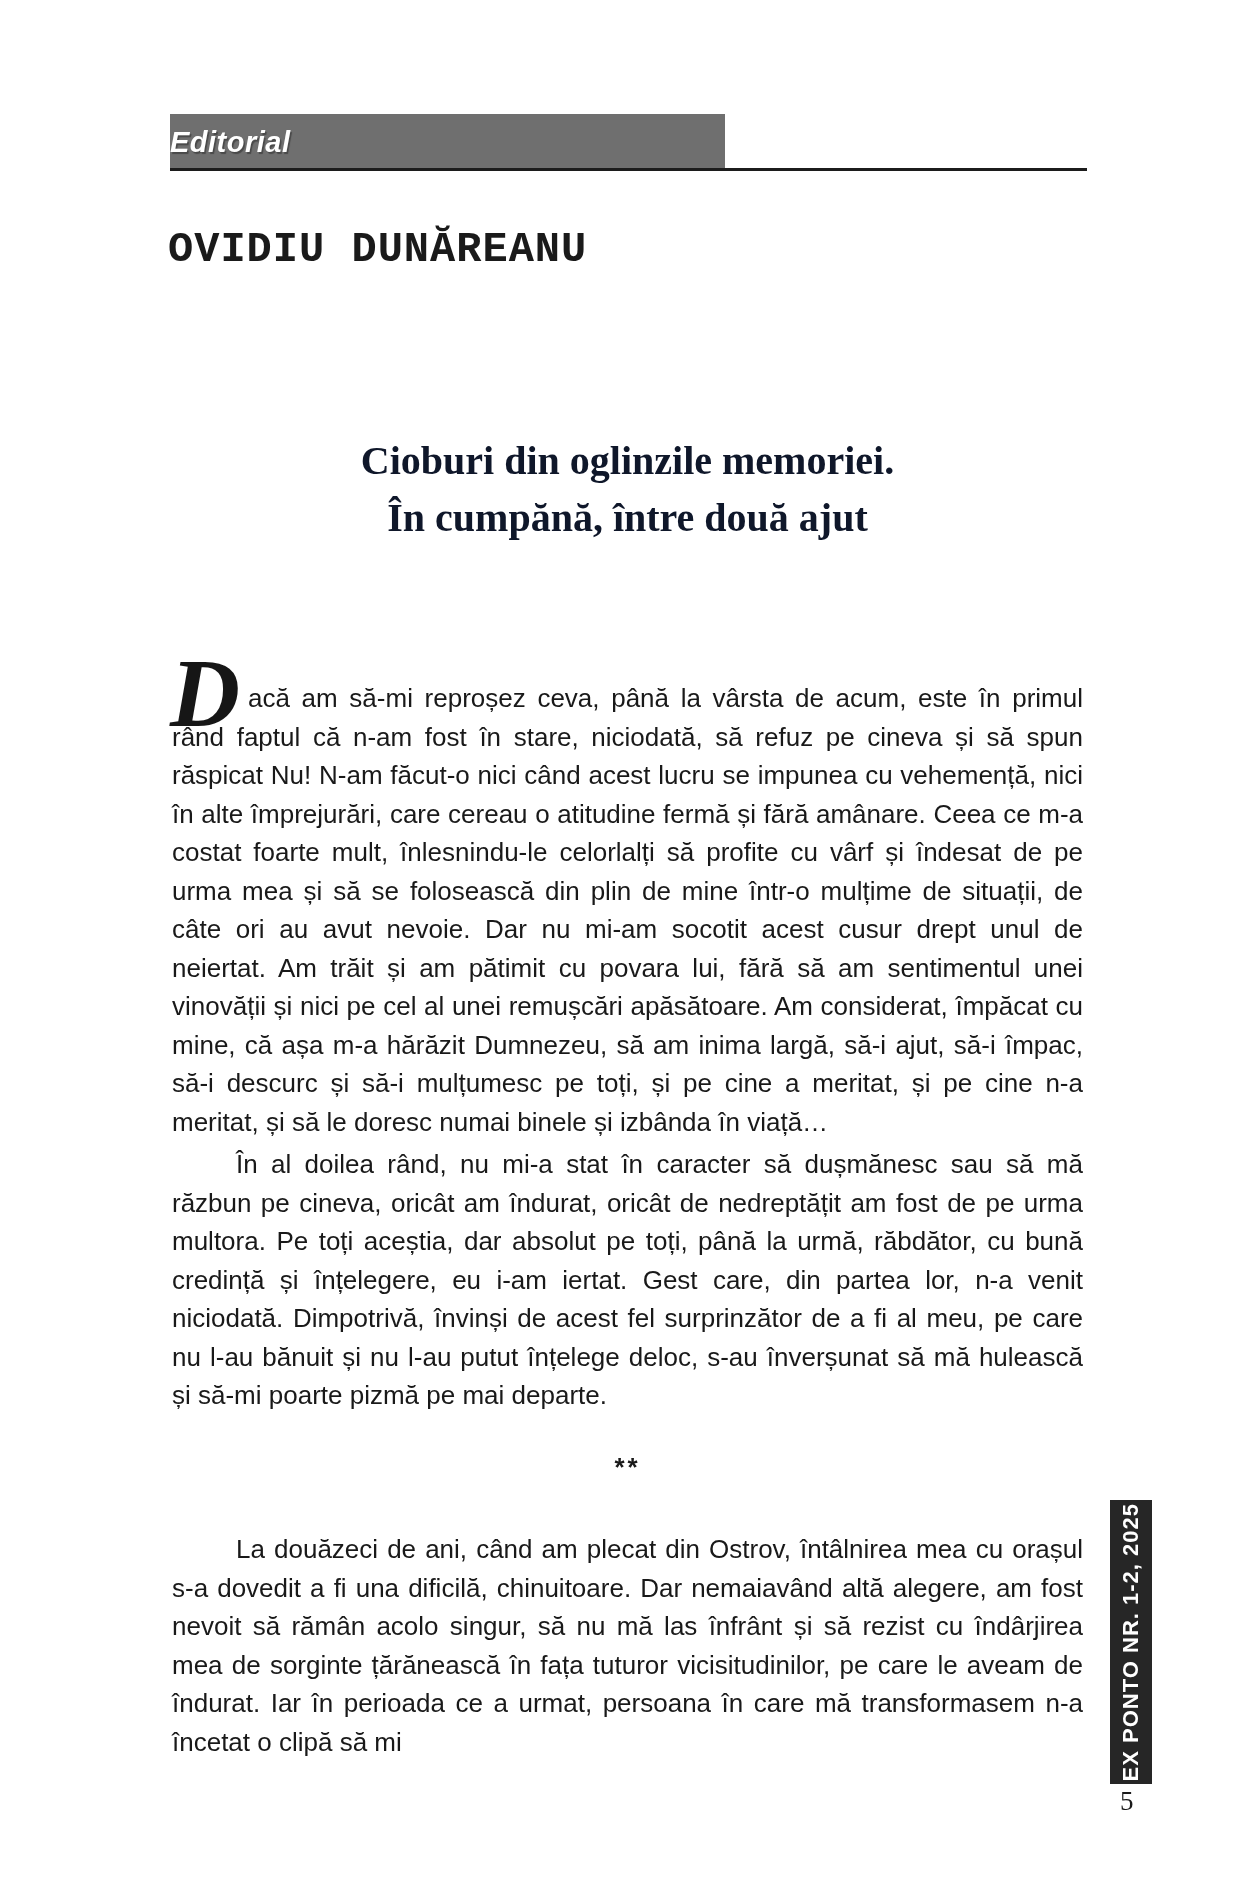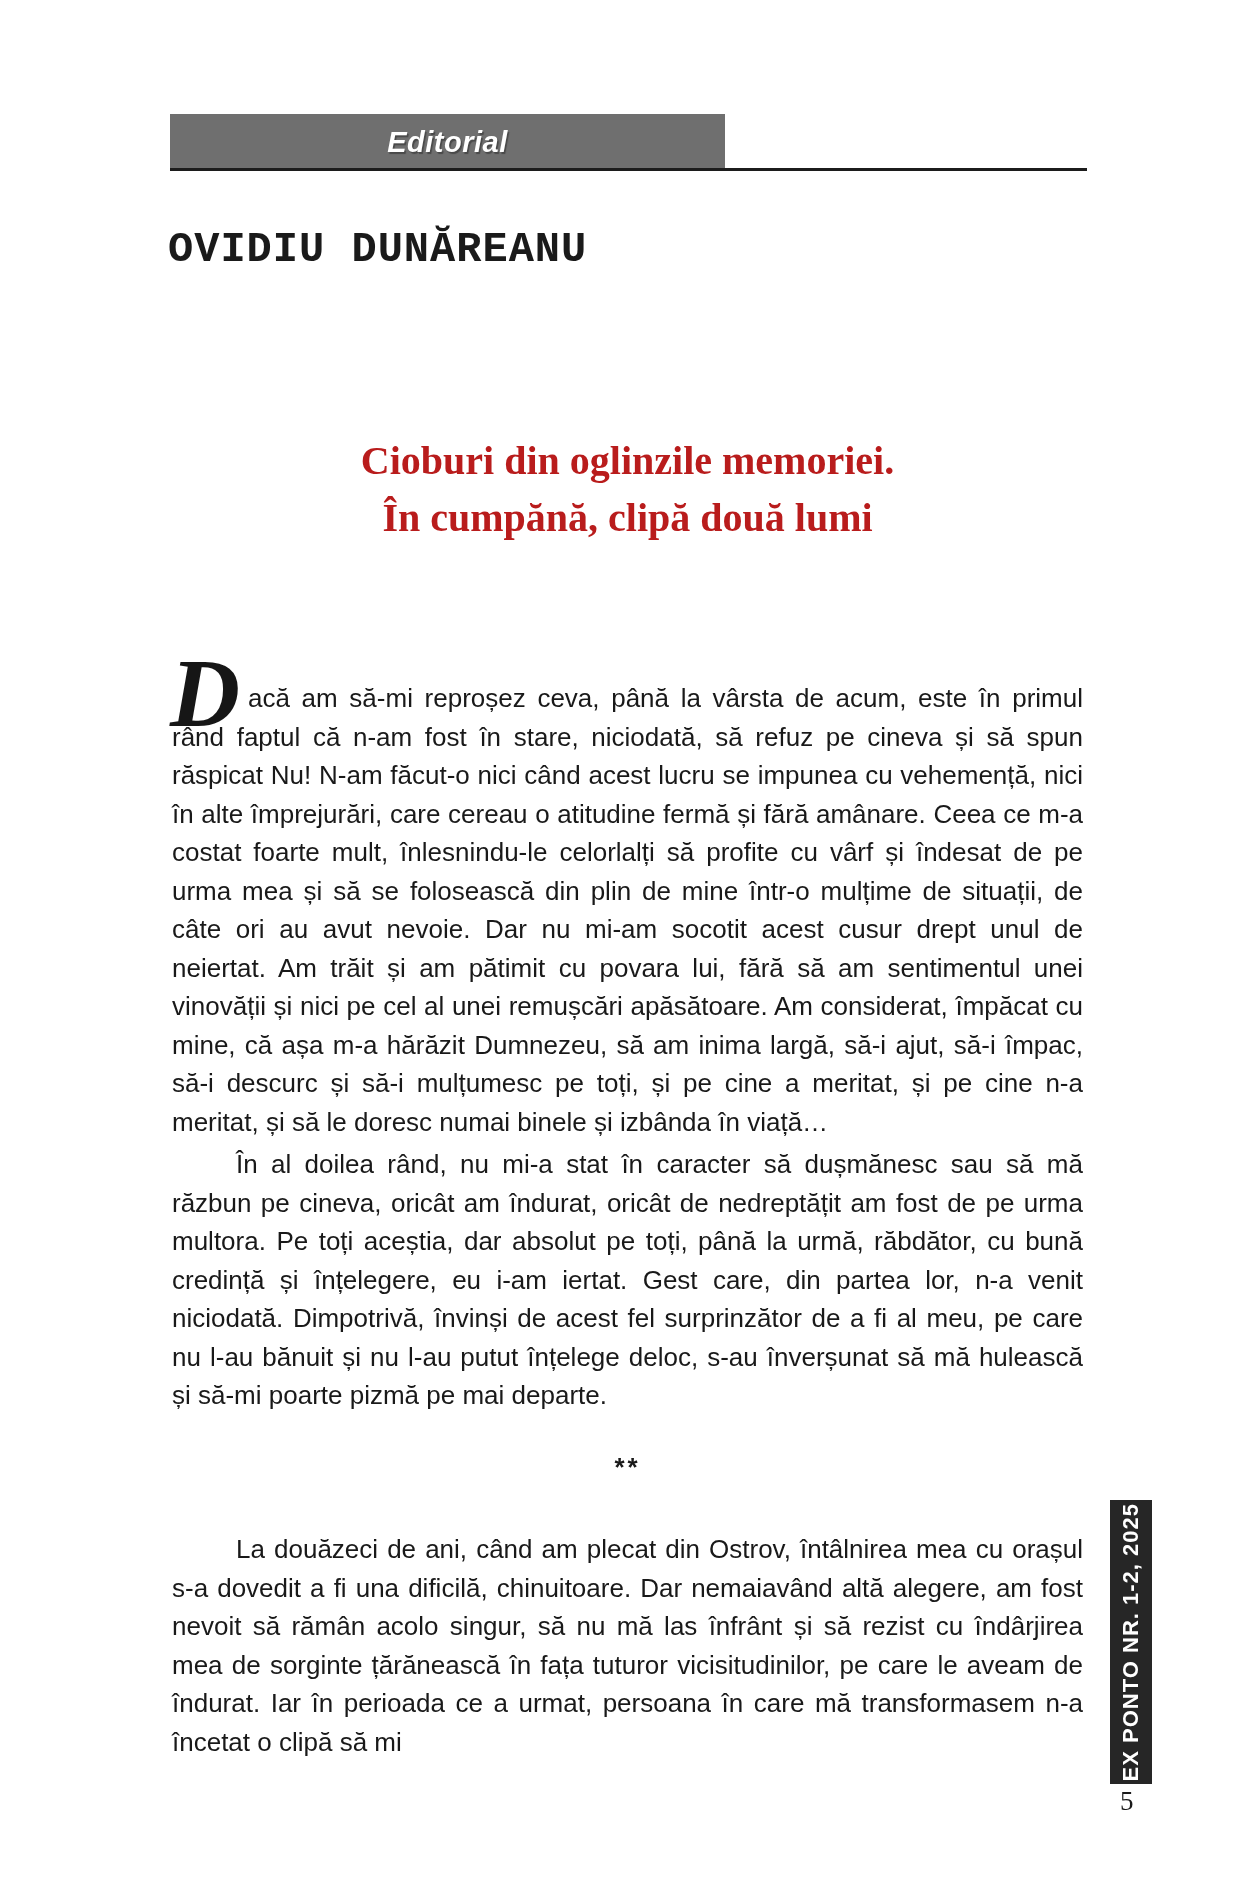--- a/index.html
+++ b/index.html
@@ -8,21 +8,21 @@
     width:1260px; height:1890px;
     margin:0 auto;
     background:#ffffff;
     font-family:"Liberation Sans", sans-serif;
     overflow:hidden;
   }
   .header-bar {
     position:absolute; left:170px; top:114px;
     width:555px; height:56px;
     background:#6f6f6f;
-    display:flex; align-items:center; justify-content:center;
+    display:flex; align-items:center; 
   }
   .header-label {
     color:#ffffff;
     font-weight:bold; font-style:italic;
     font-size:29px; letter-spacing:0.5px;
     text-shadow:1.5px 1.5px 1px rgba(0,0,0,0.35);
   }
   .header-rule {
     position:absolute; left:170px; top:168px;
     width:917px; height:3px;
@@ -33,21 +33,21 @@
     font-family:Liberation Mono, monospace;
     font-weight:bold; font-size:42px;
     letter-spacing:1px; color:#1a1a1a;
     white-space:nowrap;
   }
   .title {
     position:absolute; left:168px; top:432px;
     width:919px; text-align:center;
     font-family:"Liberation Serif", serif;
     font-weight:bold; font-size:40px; line-height:57px;
-    color:#b91c1c;
+    color:#0f172a;
   }
   .dropcap {
     position:absolute; left:170px; top:645px;
     font-family:"Liberation Serif", serif;
     font-weight:bold; font-style:italic;
     font-size:97px; line-height:1;
     color:#161616;
   }
   .body {
     position:absolute; left:168px; top:675px;
@@ -94,21 +94,21 @@
 
   <div class="header-bar">
     <span class="header-label">Editorial</span>
   </div>
   <div class="header-rule"></div>
 
   <div class="author">OVIDIU DUNĂREANU</div>
 
   <div class="title">
     <div>Cioburi din oglinzile memoriei.</div>
-    <div>În cumpănă, clipă două lumi</div>
+    <div>În cumpănă, între două ajut</div>
   </div>
 
   <span class="dropcap">D</span>
 
   <div class="body">
     <p class="p-dropcap">acă am să-mi reproșez ceva, până la vârsta de acum, este în primul rând faptul că n-am fost în stare, niciodată, să refuz pe cineva și să spun răspicat Nu! N-am făcut-o nici când acest lucru se impunea cu vehemență, nici în alte împrejurări, care cereau o atitudine fermă și fără amânare. Ceea ce m-a costat foarte mult, înlesnindu-le celorlalți să profite cu vârf și îndesat de pe urma mea și să se folosească din plin de mine într-o mulțime de situații, de câte ori au avut nevoie. Dar nu mi-am socotit acest cusur drept unul de neiertat. Am trăit și am pătimit cu povara lui, fără să am sentimentul unei vinovății și nici pe cel al unei remușcări apăsătoare. Am considerat, împăcat cu mine, că așa m-a hărăzit Dumnezeu, să am inima largă, să-i ajut, să-i împac, să-i descurc și să-i mulțumesc pe toți, și pe cine a meritat, și pe cine n-a meritat, și să le doresc numai binele și izbânda în viață…</p>
     <p class="p-indent">În al doilea rând, nu mi-a stat în caracter să dușmănesc sau să mă răzbun pe cineva, oricât am îndurat, oricât de nedreptățit am fost de pe urma multora. Pe toți aceștia, dar absolut pe toți, până la urmă, răbdător, cu bună credință și înțelegere, eu i-am iertat. Gest care, din partea lor, n-a venit niciodată. Dimpotrivă, învinși de acest fel surprinzător de a fi al meu, pe care nu l-au bănuit și nu l-au putut înțelege deloc, s-au înverșunat să mă hulească și să-mi poarte pizmă pe mai departe.</p>
     <div class="separator">**</div>
     <p class="p-indent">La douăzeci de ani, când am plecat din Ostrov, întâlnirea mea cu orașul s-a dovedit a fi una dificilă, chinuitoare. Dar nemaiavând altă alegere, am fost nevoit să rămân acolo singur, să nu mă las înfrânt și să rezist cu îndârjirea mea de sorginte țărănească în fața tuturor vicisitudinilor, pe care le aveam de îndurat. Iar în perioada ce a urmat, persoana în care mă transformasem n-a încetat o clipă să mi</p>
   </div>

